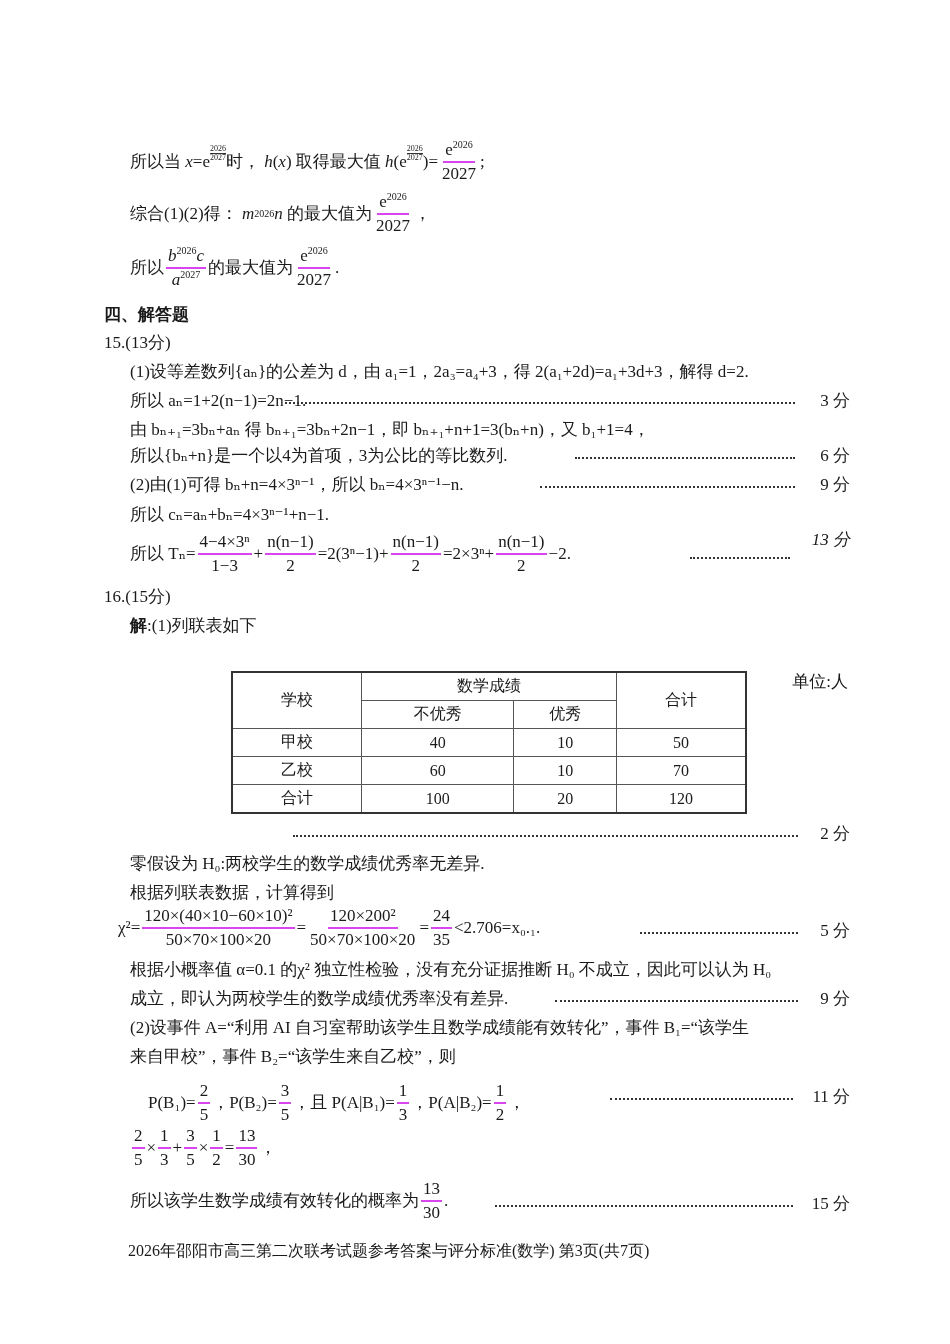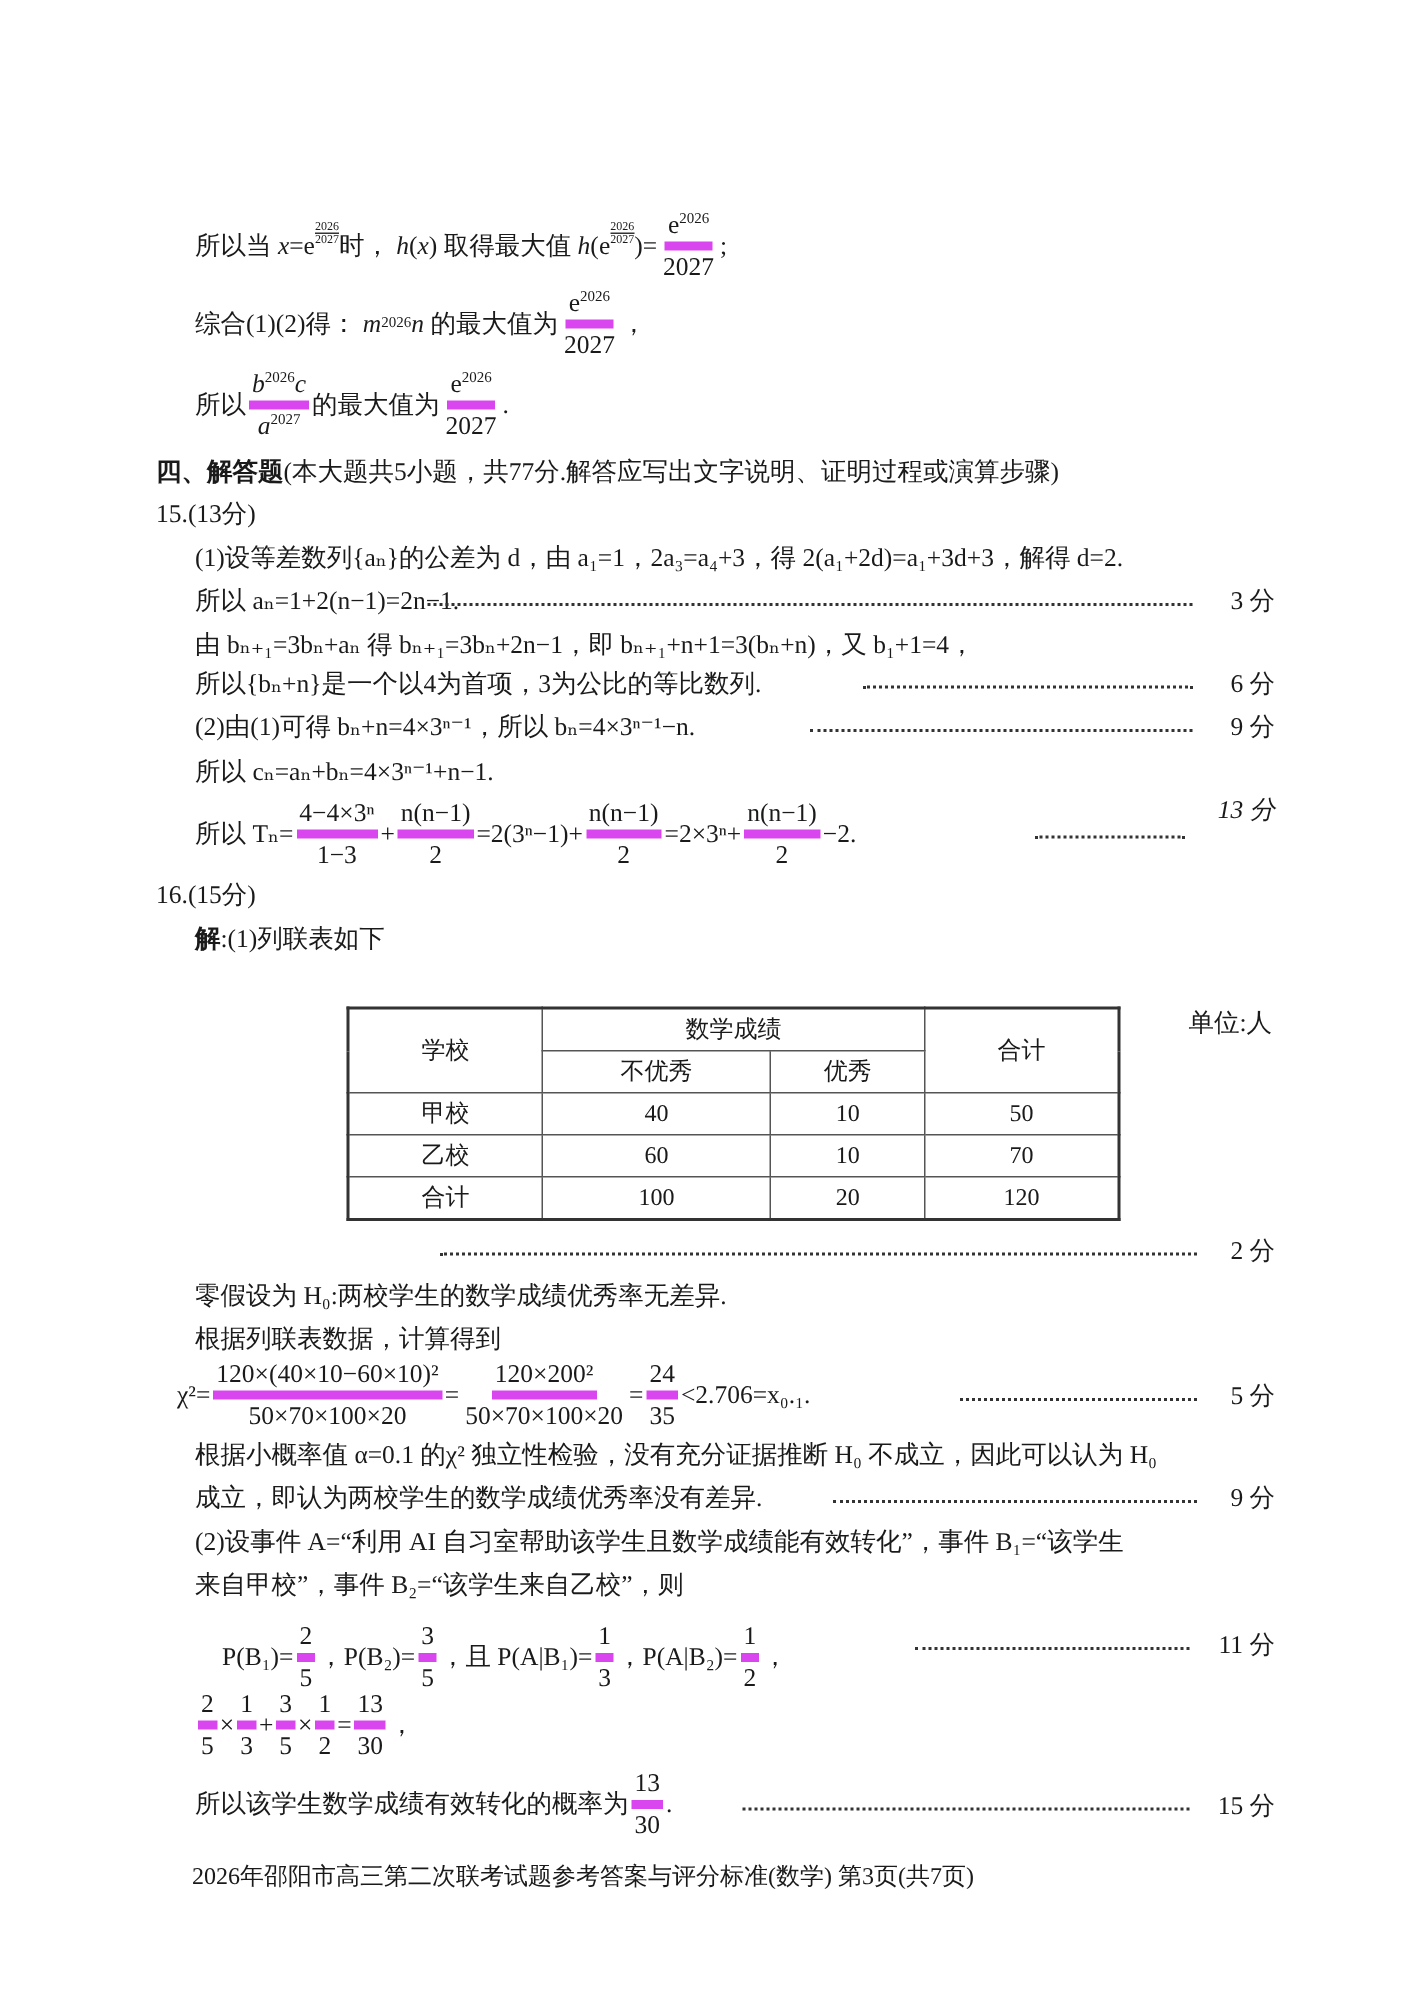--- a/index.html
+++ b/index.html
@@ -6,21 +6,21 @@
   body {
     width: 950px; height: 1344px; position: relative; overflow: hidden;
     font-family: "Liberation Serif", "DejaVu Serif", serif;
     color: #1a1a1a; font-size: 17px;
   }
   .line { position: absolute; left: 0; white-space: nowrap; display: flex; align-items: center; }
   .abs { position: absolute; margin-top: 28px; }
   i.v { font-style: italic; }
   sub, sup { font-size: 10px; line-height: 0; }
   .frac { display: inline-flex; flex-direction: column; align-items: center; vertical-align: middle; margin: 0 2px; line-height: 1.15; }
-  .frac .num { border-bottom: 6px solid #d946ef; padding: 0 2px 1px; }
+  .frac .num { border-bottom: 2px solid #d946ef; padding: 0 2px 1px; }
   .frac .den { padding: 1px 2px 0; }
   .dots { position: absolute; border-bottom: 2px dotted #333; height: 0; }
   .score { position: absolute; right: 100px; white-space: nowrap; }
   .bold { font-weight: bold; }
   table.ct { position: absolute; left: 231px; top: 671px; width: 516px; border-collapse: collapse; border: 2px solid #333; font-size: 16px; }
   table.ct td { border: 1px solid #555; text-align: center; height: 27px; padding: 0; }
   .footer { position: absolute; top: 1241px; left: 128px; font-size: 16px; }
 </style>
 </head>
 <body>
@@ -57,21 +57,20 @@
   <span>的最大值为</span>
   <span class="frac">
       <span class="num"><span>e</span><sup>2026</sup></span>
       <span class="den">2027</span>
     </span>
     <span>.</span>
 </div>
 
 <div class="line" style="top:303px; left:104px;">
   <span class="bold">四、解答题</span>
-    <span>(本大题共5小题，共77分.解答应写出文字说明、证明过程或演算步骤)</span>
 </div>
 
 <div class="line" style="top:331px; left:104px;">15.(13分)</div>
 <div class="line" style="top:360px; left:130px;">(1)设等差数列{aₙ}的公差为 d，由 a₁=1，2a₃=a₄+3，得 2(a₁+2d)=a₁+3d+3，解得 d=2.</div>
 <div class="line" style="top:389px; left:130px;">所以 aₙ=1+2(n−1)=2n−1.</div>
 <div class="dots" style="top:402px; left:285px; width:510px;"></div>
 <div class="score" style="top:389px;">3 分</div>
 <div class="line" style="top:418px; left:130px;">由 bₙ₊₁=3bₙ+aₙ 得 bₙ₊₁=3bₙ+2n−1，即 bₙ₊₁+n+1=3(bₙ+n)，又 b₁+1=4，</div>
 <div class="line" style="top:444px; left:130px;">所以{bₙ+n}是一个以4为首项，3为公比的等比数列.</div>
 <div class="dots" style="top:457px; left:575px; width:220px;"></div>

